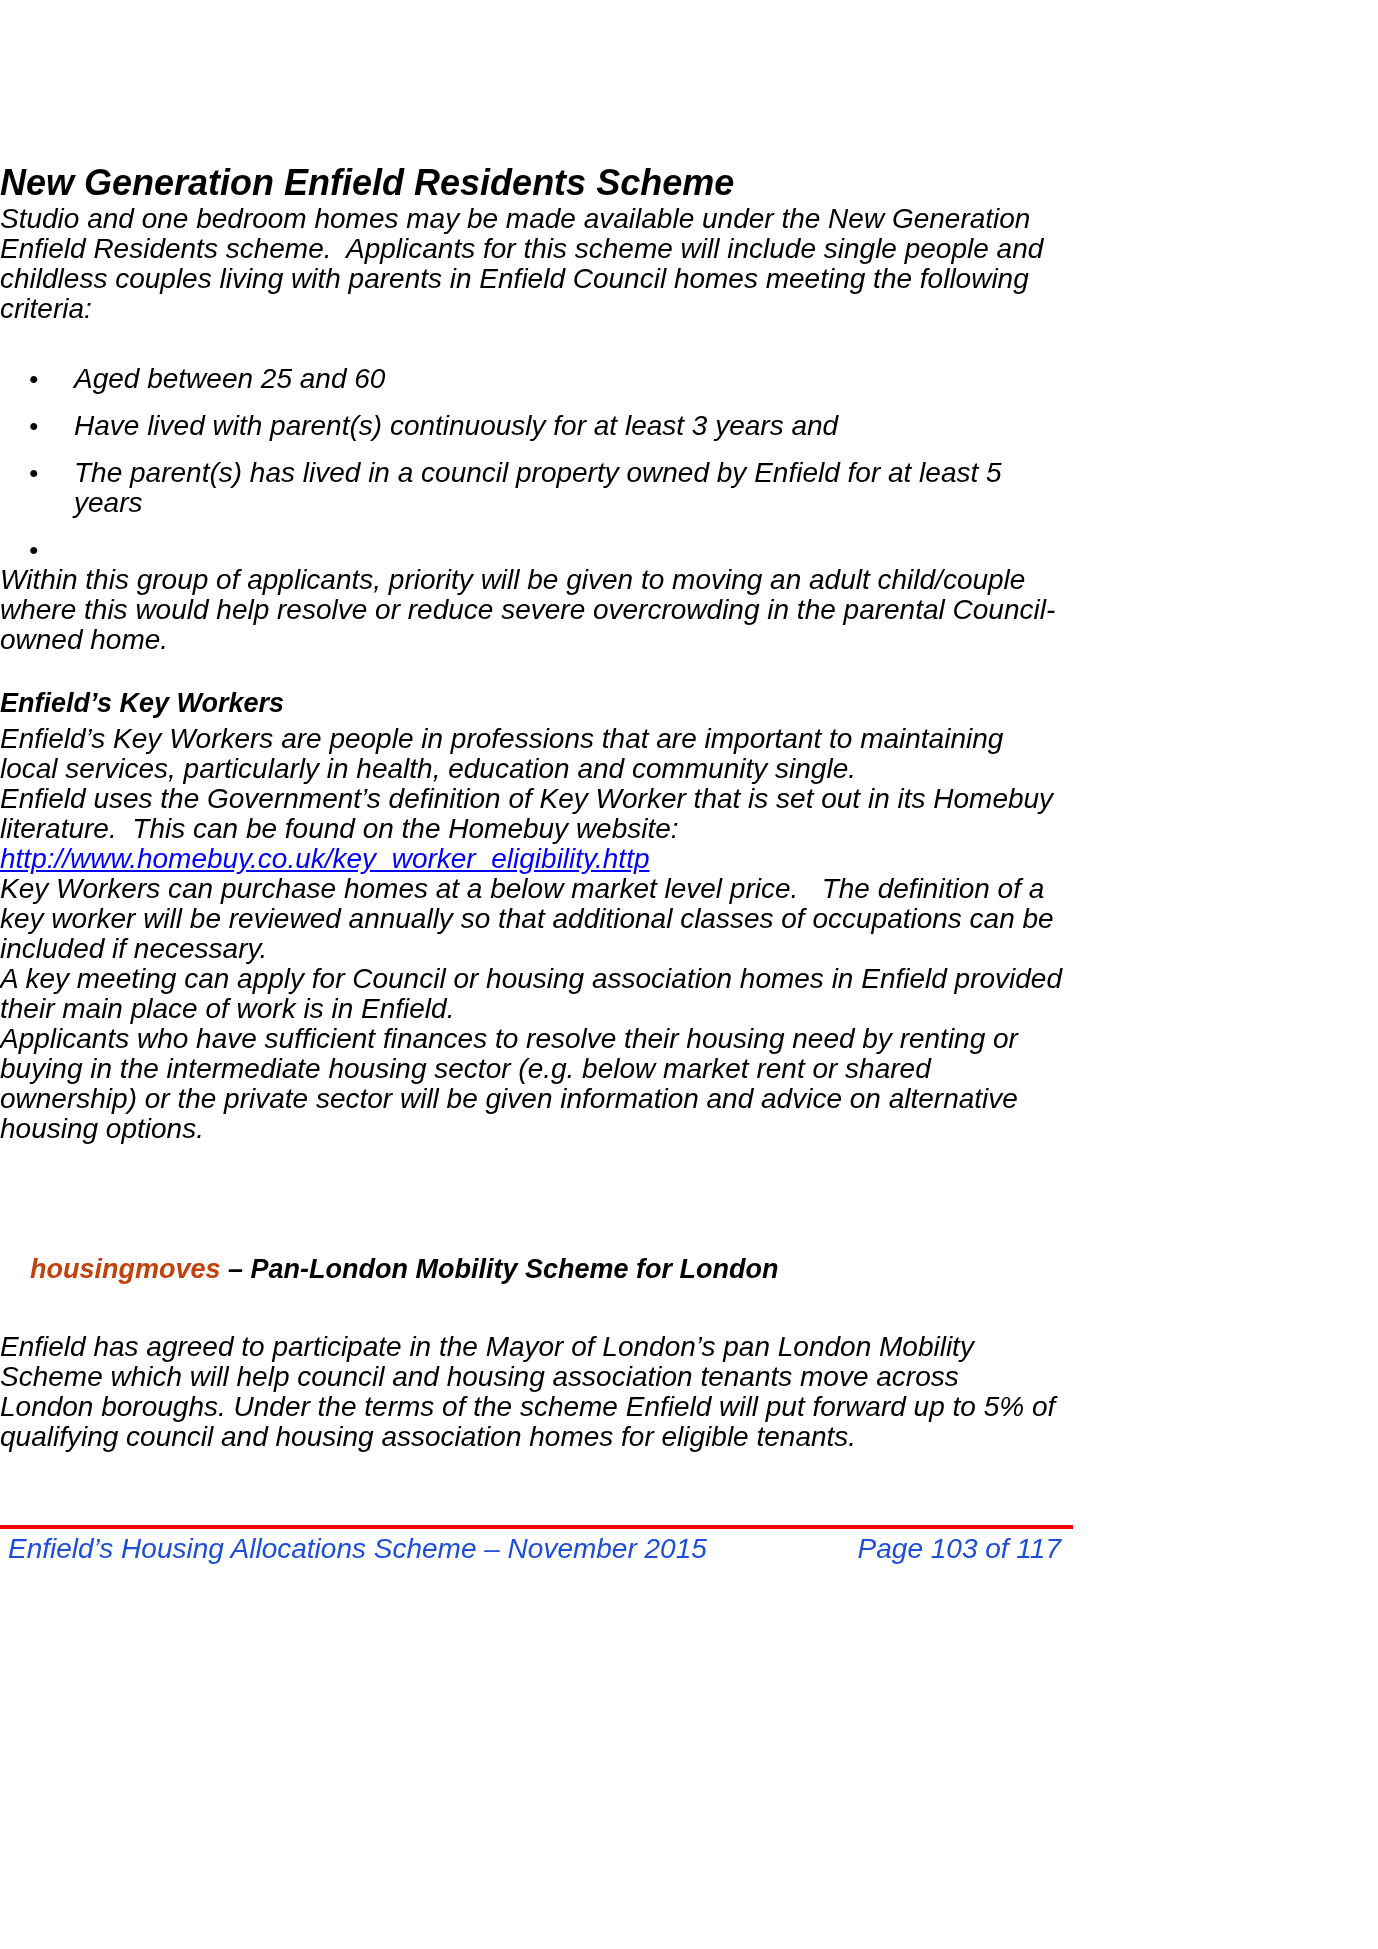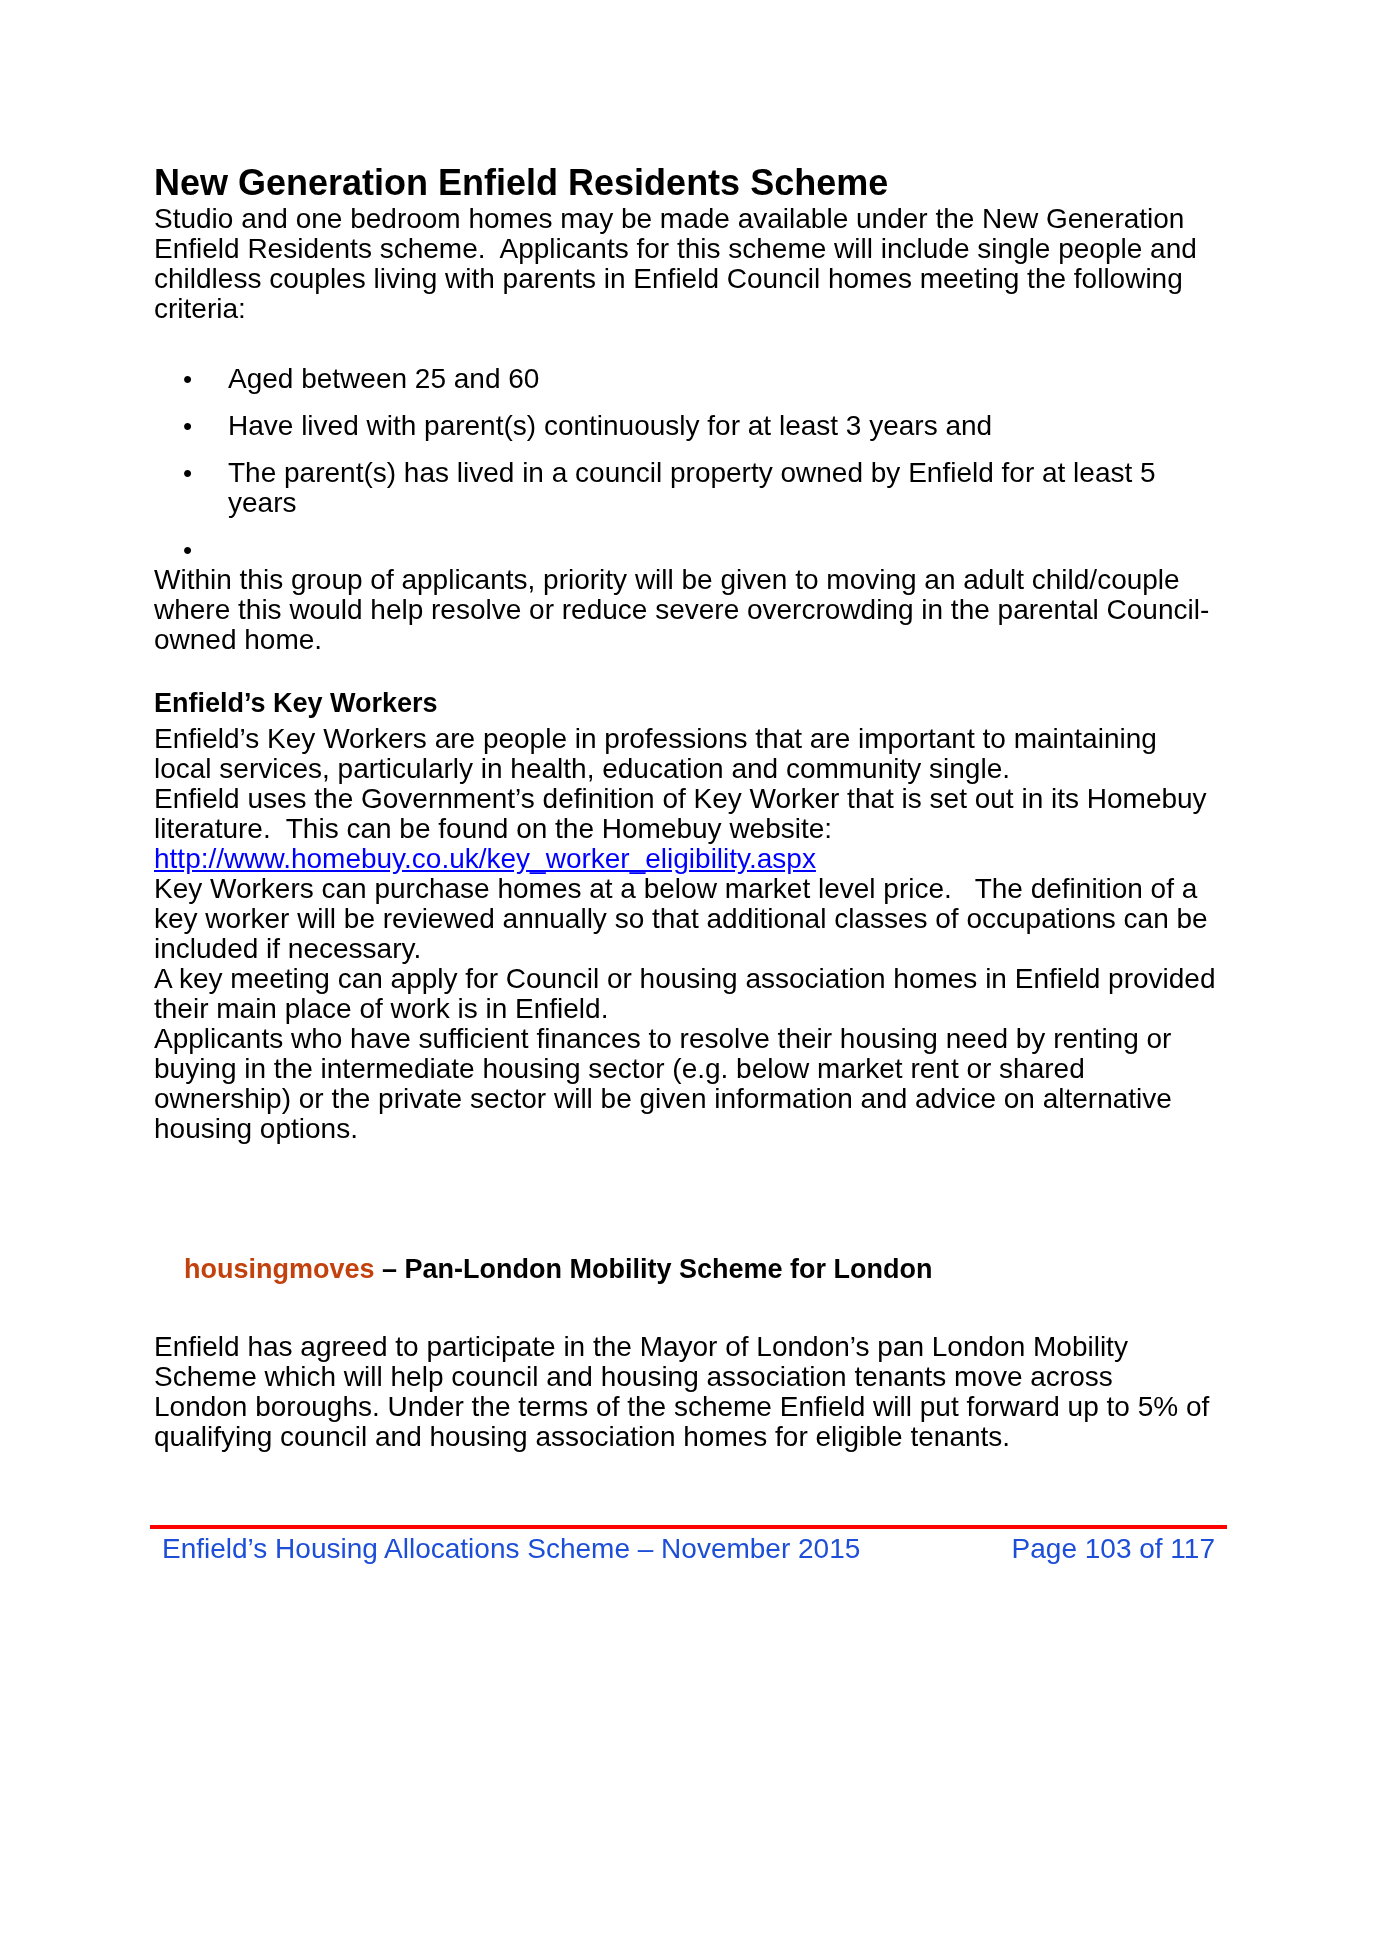--- a/index.html
+++ b/index.html
@@ -6,22 +6,22 @@
   body {
     width: 1378px;
     height: 1949px;
     background: #ffffff;
     color: #000000;
     font-family: "Liberation Sans", sans-serif;
     position: relative;
     overflow: hidden;
   }
   .page {
-    padding-left: 154px;
     padding-right: 0;
+    font-style: italic;
   }
   .h1 {
     margin: 0;
     margin-top: 162px;
     font-size: 36px;
     line-height: 42px;
     font-weight: bold;
     white-space: pre-wrap;
   }
   .h2 {
@@ -133,21 +133,21 @@
 
   <h2 class="h2 key-workers">Enfield’s Key Workers</h2>
 
   <p class="body mt-kw-p0">Enfield’s Key Workers are people in professions that are important to maintaining
 local services, particularly in health, education and community single.</p>
 
   <p class="body mt-kw-p1">Enfield uses the Government’s definition of Key Worker that is set out in its Homebuy
 literature.  This can be found on the Homebuy website:</p>
 
   <p class="link-line">
-    <a href="#">http://www.homebuy.co.uk/key_worker_eligibility.aspx</a>
+    <a href="#">http://www.homebuy.co.uk/key_worker_eligibility.http</a>
   </p>
 
   <p class="body mt-kw-p2">Key Workers can purchase homes at a below market level price.   The definition of a
 key worker will be reviewed annually so that additional classes of occupations can be
 included if necessary.</p>
 
   <p class="body mt-kw-p3">A key meeting can apply for Council or housing association homes in Enfield provided
 their main place of work is in Enfield.</p>
 
   <p class="body mt-kw-p4">Applicants who have sufficient finances to resolve their housing need by renting or

